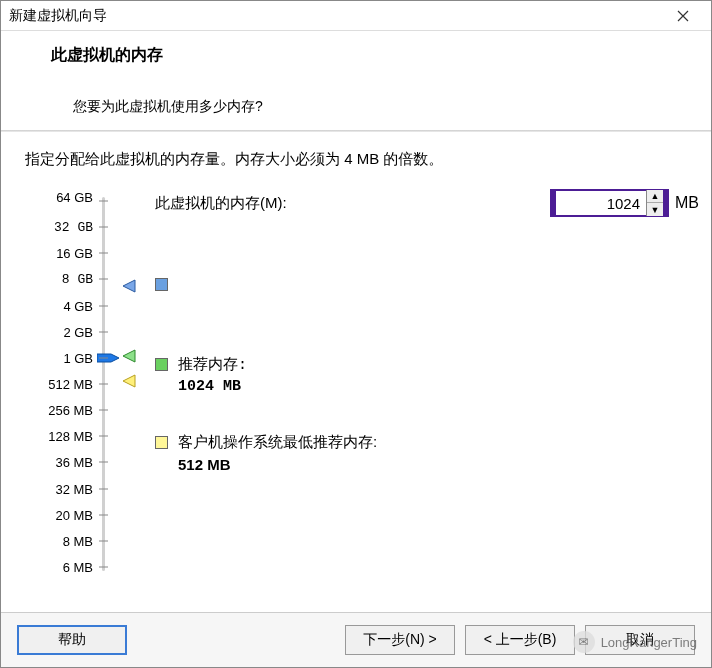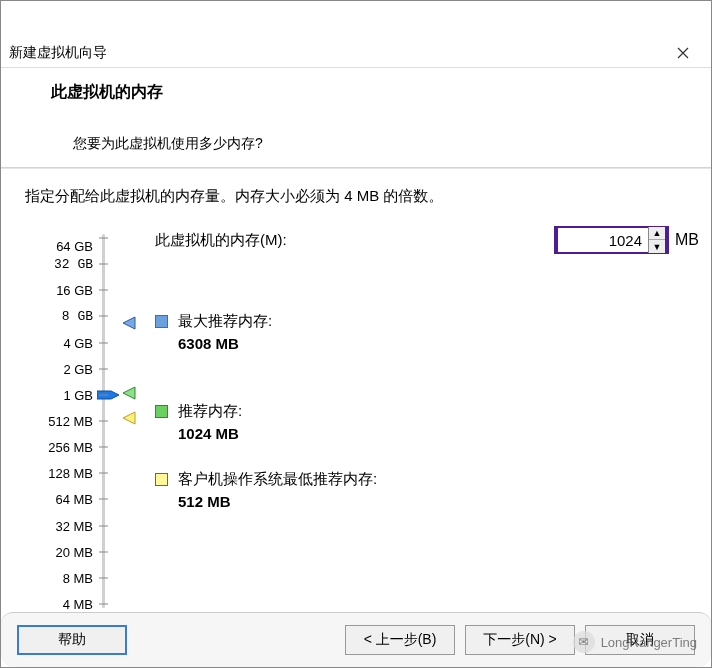--- a/index.html
+++ b/index.html
@@ -16,21 +16,20 @@
     border: 1px solid #888;
     position: relative;
     background: #fff;
   }
   .titlebar {
     height: 30px;
     display: flex;
     align-items: center;
     padding: 0 8px;
     border-bottom: 1px solid #ddd;
-    margin-top: 37px;
   }
   .titlebar .title { flex: 1; font-size: 14px; }
   .close-btn {
     width: 40px; height: 28px;
     display: flex; align-items: center; justify-content: center;
     font-size: 16px; color: #333;
     cursor: pointer;
   }
   .header-area {
     padding: 14px 28px 14px 50px;
@@ -94,21 +93,21 @@
   .field-row {
     display: flex;
     align-items: center;
     gap: 0;
     margin-bottom: 30px;
   }
   .field-label { font-size: 15px; }
   .field-spacer { flex: 1; }
   .spinner {
     display: flex; align-items: center;
-    border: 4px solid #4c1d95;
+    border: 6px solid #4c1d95;
     height: 28px;
     background: #fff;
   }
   .spinner input {
     width: 90px; height: 24px;
     border: none;
     text-align: right;
     padding-right: 6px;
     font-size: 15px;
     outline: none;
@@ -145,21 +144,20 @@
   .sq-yellow { background: #fff799; }
   .footer {
     position: absolute;
     left: 0; right: 0; bottom: 0;
     border-top: 1px solid #ccc;
     padding: 12px 16px;
     display: flex;
     align-items: center;
     gap: 10px;
     background: #f6f6f6;
-    border-radius: 12px;
   }
   .btn {
     min-width: 110px;
     height: 30px;
     border: 1px solid #999;
     background: #f0f0f0;
     display: flex; align-items: center; justify-content: center;
     font-size: 14px;
     cursor: pointer;
     padding: 0 14px;
@@ -224,76 +222,72 @@
         <div class="marker-tri" style="left:96px; top:160px;">
           <svg width="16" height="14">
               <polygon points="2,7 14,1 14,13" fill="#8de08a" stroke="#2d8a2d"></polygon>
             </svg>
         </div>
         <div class="marker-tri" style="left:96px; top:185px;">
           <svg width="16" height="14">
               <polygon points="2,7 14,1 14,13" fill="#fff07a" stroke="#b8a020"></polygon>
             </svg>
         </div>
-      <div class="scale-label" style="top: 20px;">64 GB</div>
+      <div class="scale-label" style="top: 8px;">64 GB</div>
           <div class="tick" style="top: 12px;"></div>
           <div class="scale-label" style="top: 38.1429px; font-family: Liberation Mono, monospace;">32 GB</div>
           <div class="tick" style="top: 38.1429px;"></div>
           <div class="scale-label" style="top: 64.2857px; margin-left: 48px;">16 GB</div>
           <div class="tick" style="top: 64.2857px;"></div>
           <div class="scale-label" style="top: 90.4286px; font-family: Liberation Mono, monospace;">8 GB</div>
           <div class="tick" style="top: 90.4286px;"></div>
           <div class="scale-label" style="top: 116.571px;">4 GB</div>
           <div class="tick" style="top: 116.571px;"></div>
           <div class="scale-label" style="top: 142.714px;">2 GB</div>
           <div class="tick" style="top: 142.714px;"></div>
           <div class="scale-label" style="top: 168.857px;">1 GB</div>
           <div class="tick" style="top: 168.857px;"></div>
           <div class="scale-label" style="top: 195px;">512 MB</div>
           <div class="tick" style="top: 195px;"></div>
           <div class="scale-label" style="top: 221.143px;">256 MB</div>
           <div class="tick" style="top: 221.143px;"></div>
           <div class="scale-label" style="top: 247.286px;">128 MB</div>
           <div class="tick" style="top: 247.286px;"></div>
-          <div class="scale-label" style="top: 273.429px;">64 MB</div>
+          <div class="scale-label" style="top: 273.429px;">36 MB</div>
           <div class="tick" style="top: 273.429px;"></div>
           <div class="scale-label" style="top: 299.571px;">32 MB</div>
           <div class="tick" style="top: 299.571px;"></div>
           <div class="scale-label" style="top: 325.714px;">20 MB</div>
           <div class="tick" style="top: 325.714px;"></div>
           <div class="scale-label" style="top: 351.857px;">8 MB</div>
           <div class="tick" style="top: 351.857px;"></div>
-          <div class="scale-label" style="top: 378px;">4 MB</div>
+          <div class="scale-label" style="top: 378px;">6 MB</div>
           <div class="tick" style="top: 378px;"></div>
         </div>
 
       <div class="right-panel">
 
         <div class="field-row">
           <span class="field-label">此虚拟机的内存(M):</span>
           <span class="field-spacer"></span>
           <div class="spinner">
             <input type="text" value="1024" style="">
             <div class="spin-btns">
               <div class="sb">▲</div>
               <div class="sb">▼</div>
             </div>
           </div>
           <span class="unit">MB</span>
         </div>
 
         <div class="rec-block" style="top:86px;">
           <div class="rec-sq sq-blue"></div>
-          <div class="rec-text">
-            <div class="t">最大推荐内存:</div>
-            <div class="v">6308 MB</div>
-          </div>
-        </div>
-
-        <div class="rec-block" style="top:176px;">
+        </div>
+
+        <div class="rec-block" style="top:166px;font-family:Liberation Mono, monospace;">
           <div class="rec-sq sq-green"></div>
           <div class="rec-text">
             <div class="t">推荐内存:</div>
             <div class="v">1024 MB</div>
           </div>
         </div>
 
         <div class="rec-block" style="top:244px;">
           <div class="rec-sq sq-yellow"></div>
           <div class="rec-text">
@@ -302,22 +296,22 @@
           </div>
         </div>
 
       </div>
     </div>
   </div>
 
   <div class="footer">
     <div class="btn primary">帮助</div>
     <div class="spacer"></div>
+    <div class="btn">下一步(N) &gt;</div>
     <div class="btn">&lt; 上一步(B)</div>
-    <div class="btn">下一步(N) &gt;</div>
     <div class="btn">取消</div>
   </div>
 
   <div class="watermark">
     <div class="wm-circle">✉</div>
     <span>LongRangerTing</span>
   </div>
 
 </div>
 

